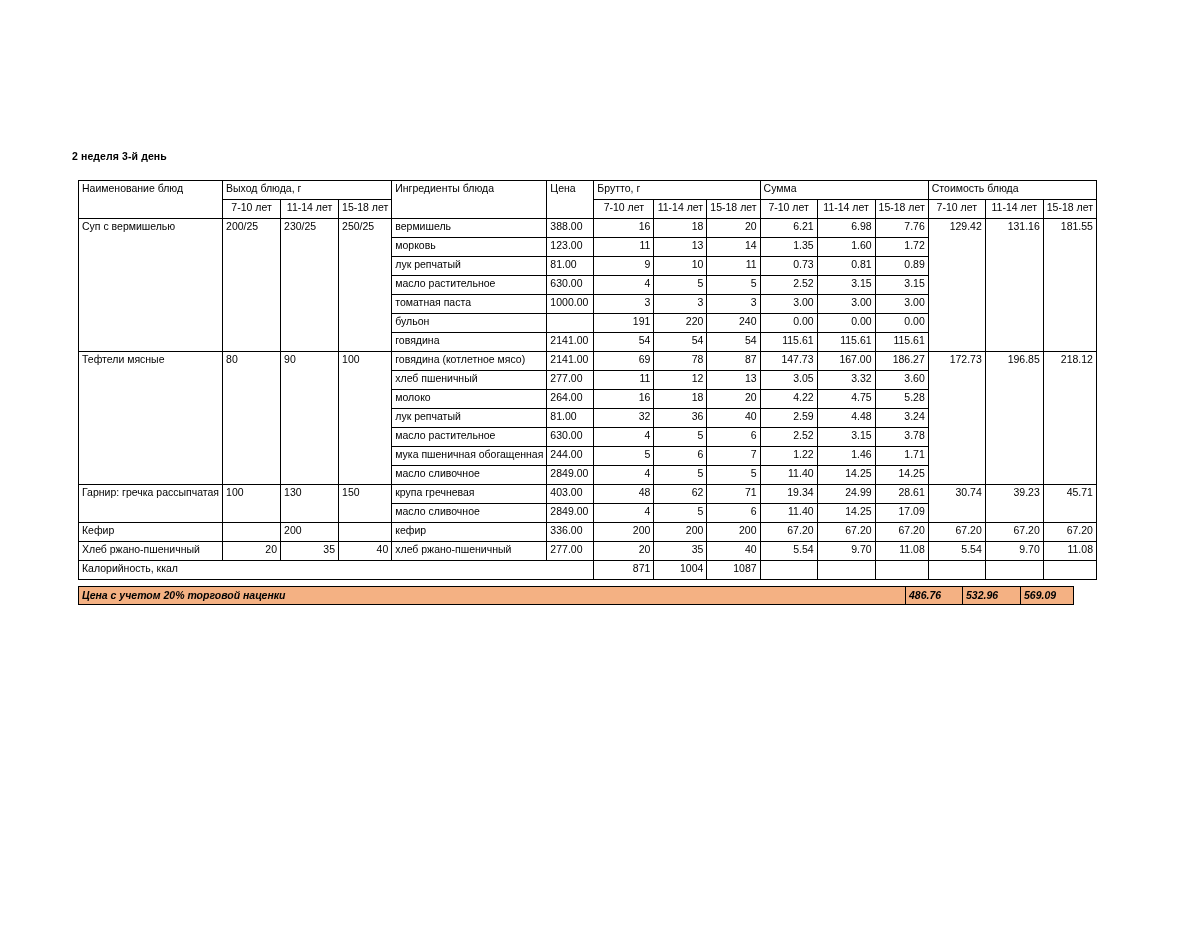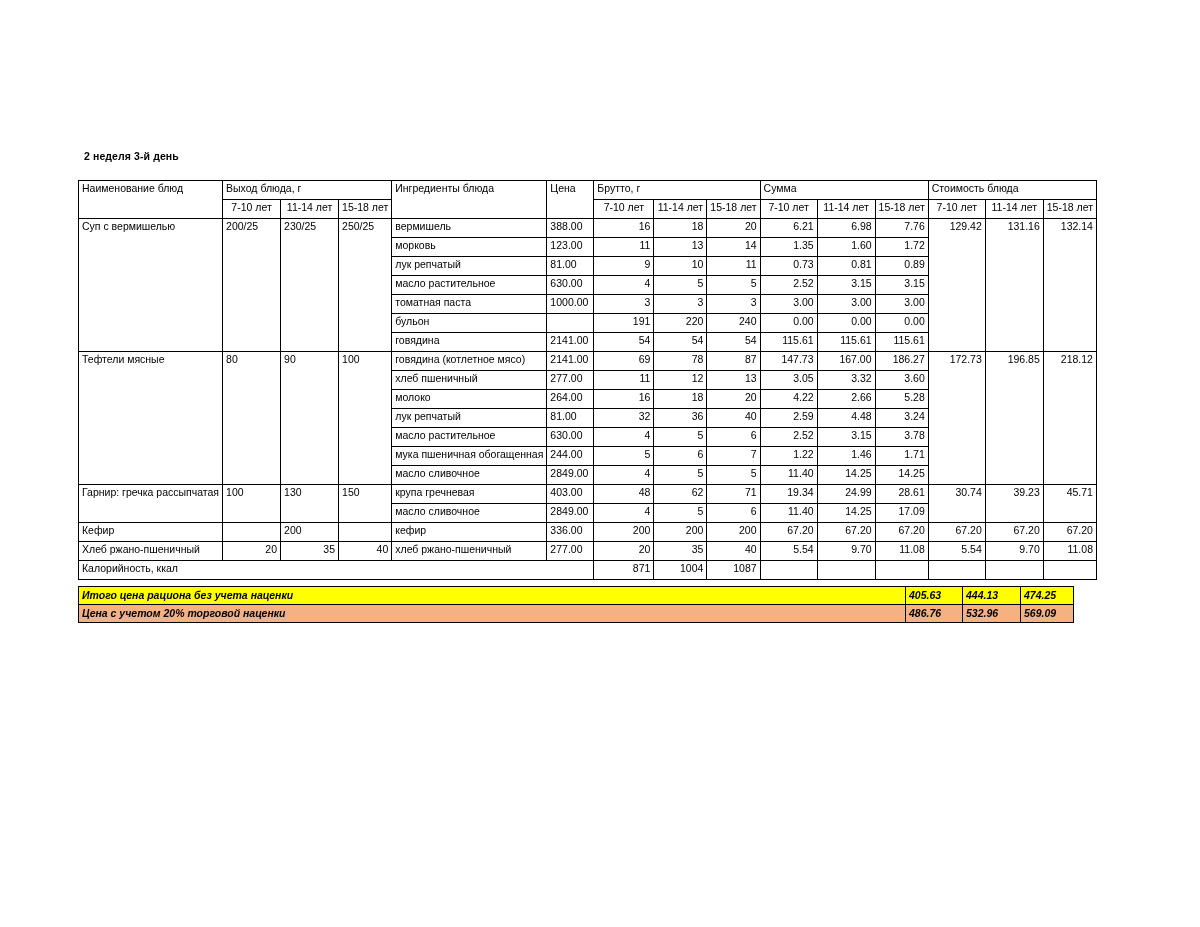--- a/index.html
+++ b/index.html
@@ -16,21 +16,21 @@
     overflow: hidden;
   }
   .page {
     position: absolute;
     left: 0; top: 0;
     width: 1200px;
     height: 927px;
   }
   .doc-title {
     position: absolute;
-    left: 84px;
+    left: 72px;
     top: 150px;
     font-size: 10.5px;
     font-weight: bold;
     letter-spacing: 0.1px;
   }
   table.menu {
     position: absolute;
     left: 78px;
     top: 180px;
     border-collapse: collapse;
@@ -159,21 +159,21 @@
           <td class="wrapcell">вермишель</td>
           <td>388.00</td>
           <td class="num">16</td>
           <td class="num">18</td>
           <td class="num">20</td>
           <td class="num">6.21</td>
           <td class="num">6.98</td>
           <td class="num">7.76</td>
           <td class="num" rowspan="7">129.42</td>
           <td class="num" rowspan="7">131.16</td>
-          <td class="num" rowspan="7">132.14</td>
+          <td class="num" rowspan="7">181.55</td>
         </tr>
         <tr>
           <td class="wrapcell">морковь</td>
           <td>123.00</td>
           <td class="num">11</td>
           <td class="num">13</td>
           <td class="num">14</td>
           <td class="num">1.35</td>
           <td class="num">1.60</td>
           <td class="num">1.72</td>
@@ -255,21 +255,21 @@
           <td class="num">3.32</td>
           <td class="num">3.60</td>
         </tr>
         <tr>
           <td class="wrapcell">молоко</td>
           <td>264.00</td>
           <td class="num">16</td>
           <td class="num">18</td>
           <td class="num">20</td>
           <td class="num">4.22</td>
-          <td class="num">2.66</td>
+          <td class="num">4.75</td>
           <td class="num">5.28</td>
         </tr>
         <tr>
           <td class="wrapcell">лук репчатый</td>
           <td>81.00</td>
           <td class="num">32</td>
           <td class="num">36</td>
           <td class="num">40</td>
           <td class="num">2.59</td>
           <td class="num">4.48</td>
@@ -382,26 +382,20 @@
   </table>
 
   <table class="totals" id="totals-table" style="top: 586px;">
     <colgroup>
       <col class="t-label">
         <col class="t-val">
         <col class="t-val2">
         <col class="t-val3">
     </colgroup>
     <tbody id="totals-body">
-        <tr class="row-yellow">
-          <td>Итого цена рациона без учета наценки</td>
-          <td>405.63</td>
-          <td>444.13</td>
-          <td>474.25</td>
-        </tr>
         <tr class="row-orange">
           <td>Цена с учетом 20% торговой наценки</td>
           <td>486.76</td>
           <td>532.96</td>
           <td>569.09</td>
         </tr>
       </tbody>
   </table>
 
 </div>

